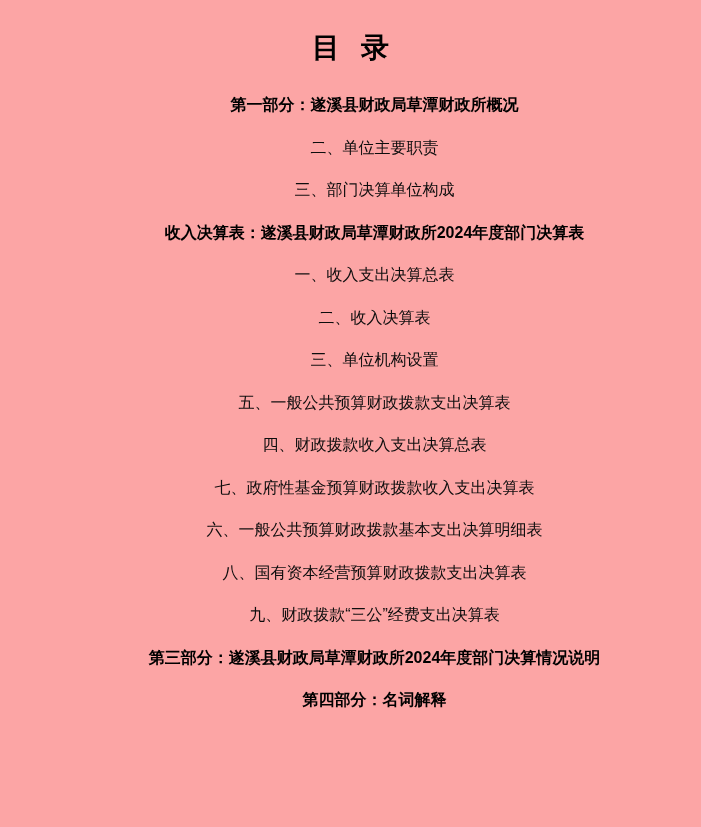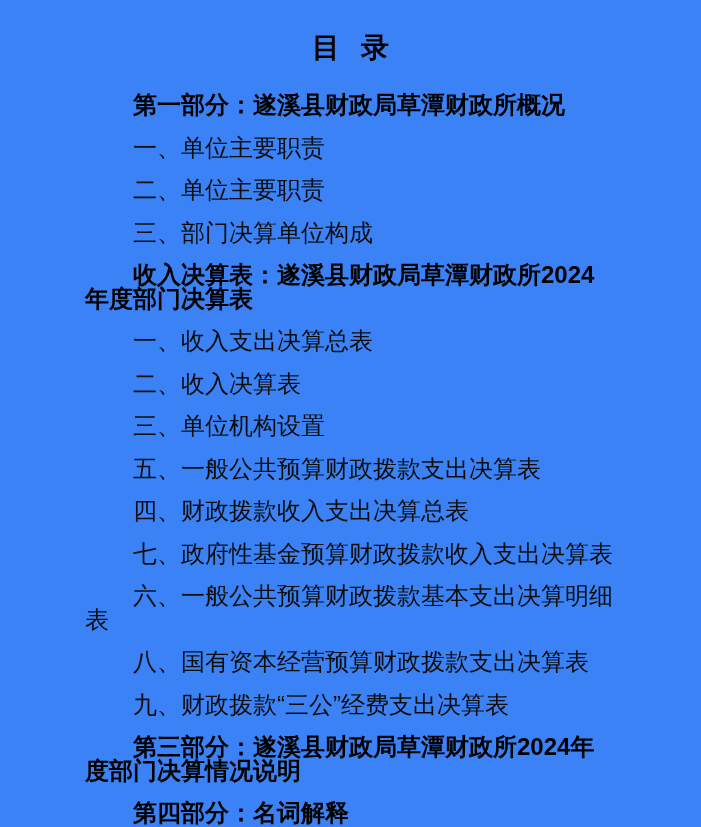--- a/index.html
+++ b/index.html
@@ -4,63 +4,63 @@
 <style>
   html, body {
     margin: 0;
     padding: 0;
     background: #ffffff;
   }
   .page {
     position: relative;
     width: 701px;
     height: 827px;
-    background: #3b82f6;
+    background: #fca5a5;
     overflow: hidden;
     color: #000000;
   }
   .doc-title {
     margin: 33px 0 0 0;
     text-align: center;
     font-family: "Liberation Serif", "DejaVu Serif", serif;
     font-size: 28px;
     line-height: 30px;
     font-weight: 700;
     word-spacing: 14px;
     color: #000000;
   }
   .toc-content {
     margin: 30px 85px 0 85px;
     font-family: "Liberation Sans", "DejaVu Sans", sans-serif;
   }
   .toc-content p {
     margin: 0 0 19px 0;
-    font-size: 24px;
+    font-size: 16px;
     line-height: 23.5px;
     text-indent: 48px;
     color: #0d0d0d;
     word-break: break-all;
+    text-align: center;
   }
   .toc-content p.part-heading {
     font-weight: 700;
     color: #000000;
   }
 </style>
 </head>
 <body>
 
 <div class="page">
 
   <h1 class="doc-title">目 录</h1>
 
   <div class="toc-content">
 
     <p class="part-heading">第一部分：遂溪县财政局草潭财政所概况</p>
 
-    <p class="toc-item">一、单位主要职责</p>
 
     <p class="toc-item">二、单位主要职责</p>
 
     <p class="toc-item">三、部门决算单位构成</p>
 
     <p class="part-heading">收入决算表：遂溪县财政局草潭财政所2024年度部门决算表</p>
 
     <p class="toc-item">一、收入支出决算总表</p>
 
     <p class="toc-item">二、收入决算表</p>

